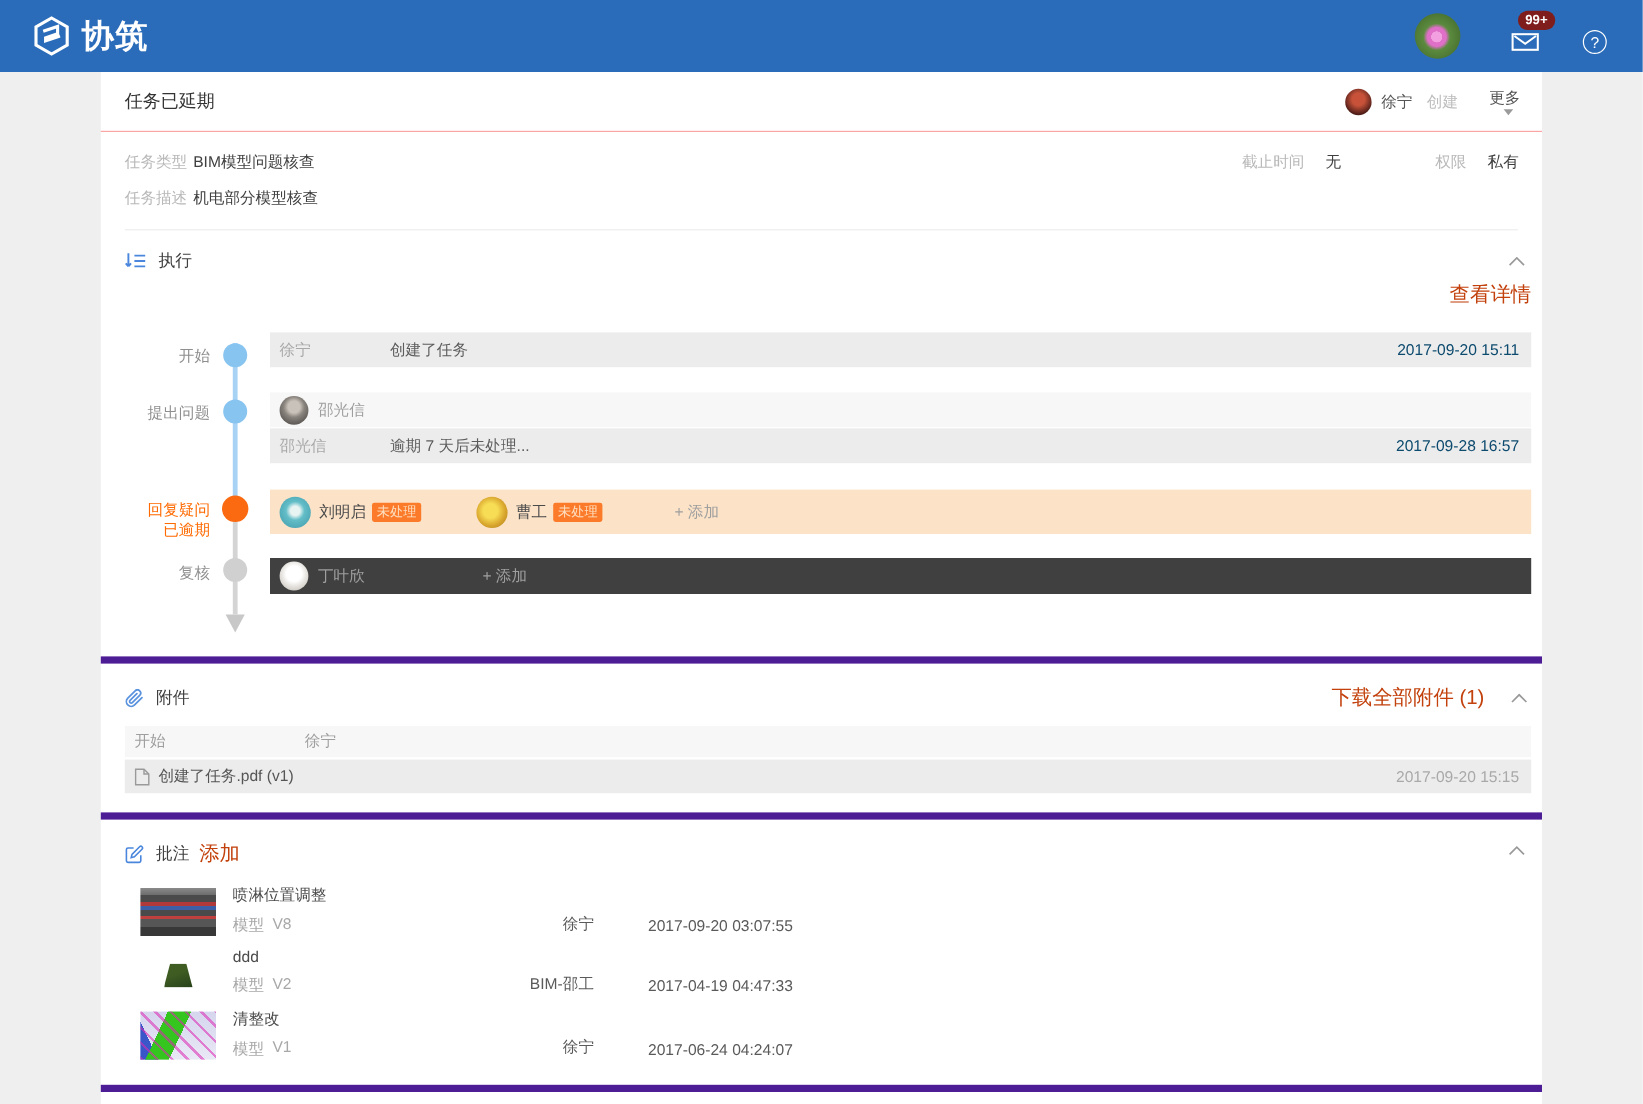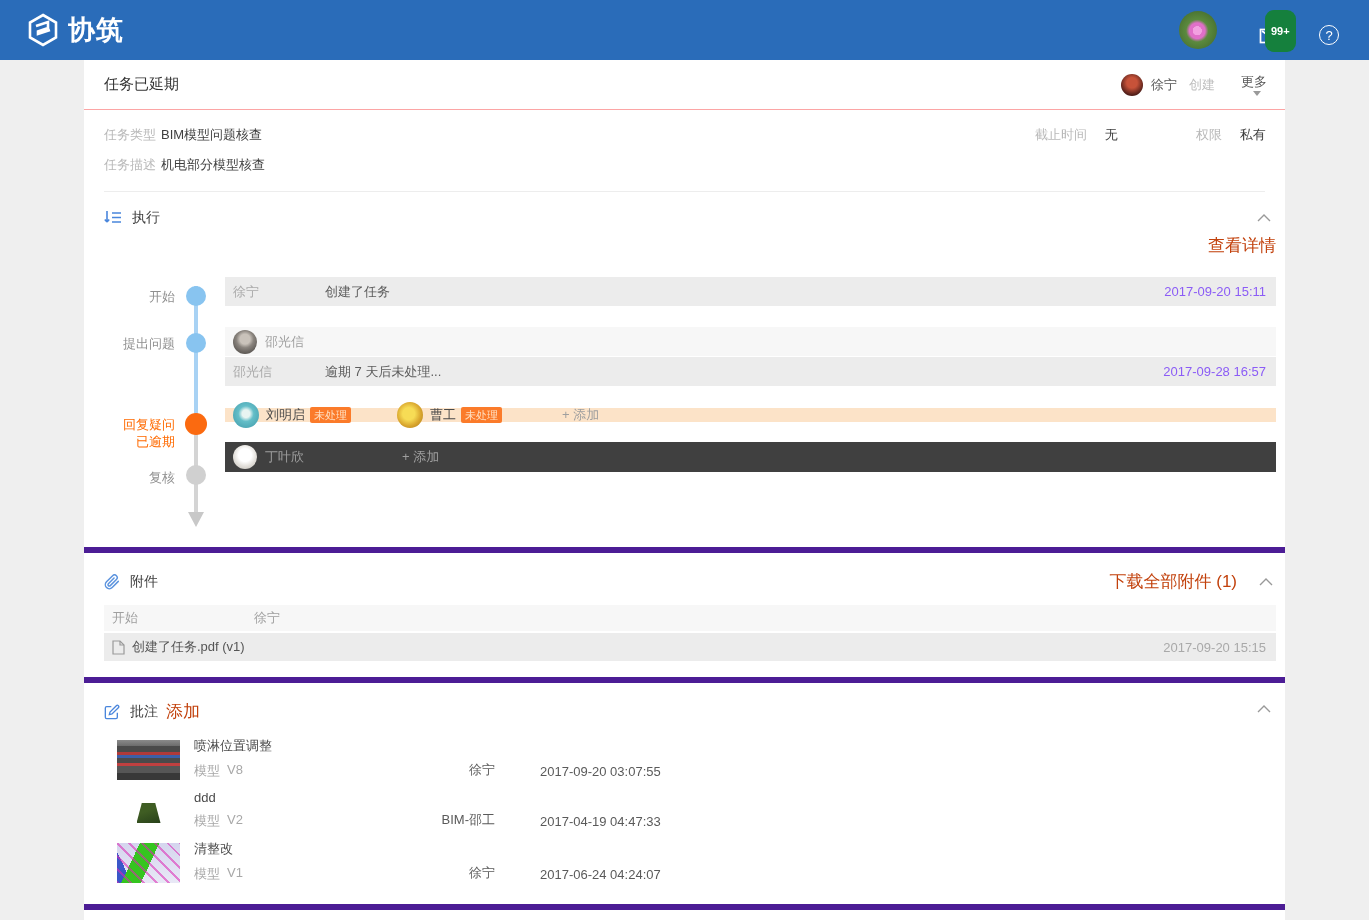--- a/index.html
+++ b/index.html
@@ -17,22 +17,22 @@
   .logo { display:flex; align-items:center; gap:8px; }
   .logo-text { color:#fff; font-size:27px; font-weight:bold; letter-spacing:1px; }
   .topbar-right { margin-left:auto; display:flex; align-items:center; }
   .avatar-lg {
     width:38px; height:38px; border-radius:50%;
     background:radial-gradient(circle at 48% 52%, #f2a0e0 0 16%, #e06fc8 17% 28%, #5b8a3e 40%, #3c6128 100%);
   }
   .notif-wrap { position:relative; margin-left:42px; margin-top:12px; }
   .notif-badge {
     position:absolute; top:-15px; left:6px;
-    background:#15803d; color:#fff; font-size:11px; font-weight:bold;
-    padding:15px 6px; border-radius:9px; line-height:12px;
+    background:#7f1d1d; color:#fff; font-size:11px; font-weight:bold;
+    padding:2px 6px; border-radius:9px; line-height:12px;
   }
   .help-circle {
     width:20px; height:20px; border:1.6px solid #fff; border-radius:50%;
     color:#fff; font-size:13px; display:flex; align-items:center; justify-content:center;
     margin-left:36px; margin-top:10px;
   }
   
   .card {
     position:absolute; left:84px; top:60px; width:1201px; min-height:860px;
     background:#fff;
@@ -80,25 +80,25 @@
   .rail-gray { position:absolute; left:90px; top:146px; width:4px; height:89px; background:#d4d4d4; }
   .rail-arrow { position:absolute; left:84px; top:235px; width:0; height:0;
     border-left:8px solid transparent; border-right:8px solid transparent; border-top:15px solid #c8c8c8; }
   .node { position:absolute; border-radius:50%; }
   .node-blue { width:20px; height:20px; left:82px; background:#88c4f0; }
   .node-orange { width:22px; height:22px; left:81px; top:136px; background:#fb6a10; }
   .node-gray { width:20px; height:20px; left:82px; top:188px; background:#d0d0d0; }
   .t-row { display:flex; align-items:center; font-size:13px; padding:0 10px 0 6px; }
   .row-log { height:29px; background:#ececec; }
   .row-av-light { height:29px; background:#f7f7f7; }
-  .row-peach { height:14px; background:#fce3c8; padding-left:8px; }
+  .row-peach { height:37px; background:#fce3c8; padding-left:8px; }
   .row-review { height:30px; background:#404040; padding-left:8px; }
   .col-user { width:94px; color:#a9a9a9; padding-left:2px; }
   .col-text { flex:1; color:#5c5c5c; }
-  .col-time { color:#8b5cf6; }
+  .col-time { color:#0c4a6e; }
   .avatar-row {
     width:24px; height:24px; border-radius:50%; flex:none;
   }
   .av-shao { background:radial-gradient(circle at 50% 38%, #c9c2ba 0 26%, #8a847e 45%, #3d3a37 100%); }
   .av-liu { width:26px; height:26px; background:radial-gradient(circle at 50% 45%, #e8f4f2 0 20%, #64bec8 40%, #3e98a8 100%); }
   .av-cao { width:26px; height:26px; background:radial-gradient(circle at 45% 45%, #f7dc55 0 30%, #d9a62e 60%, #a87618 100%); }
   .av-ding { background:radial-gradient(circle at 50% 42%, #ffffff 0 35%, #e3e0db 60%, #b9b5ae 100%); }
   .assignee-name-dark { color:#4a4a4a; margin-left:7px; }
   .assignee-name-gray { color:#9f9f9f; margin-left:8px; }
   .status-chip {

